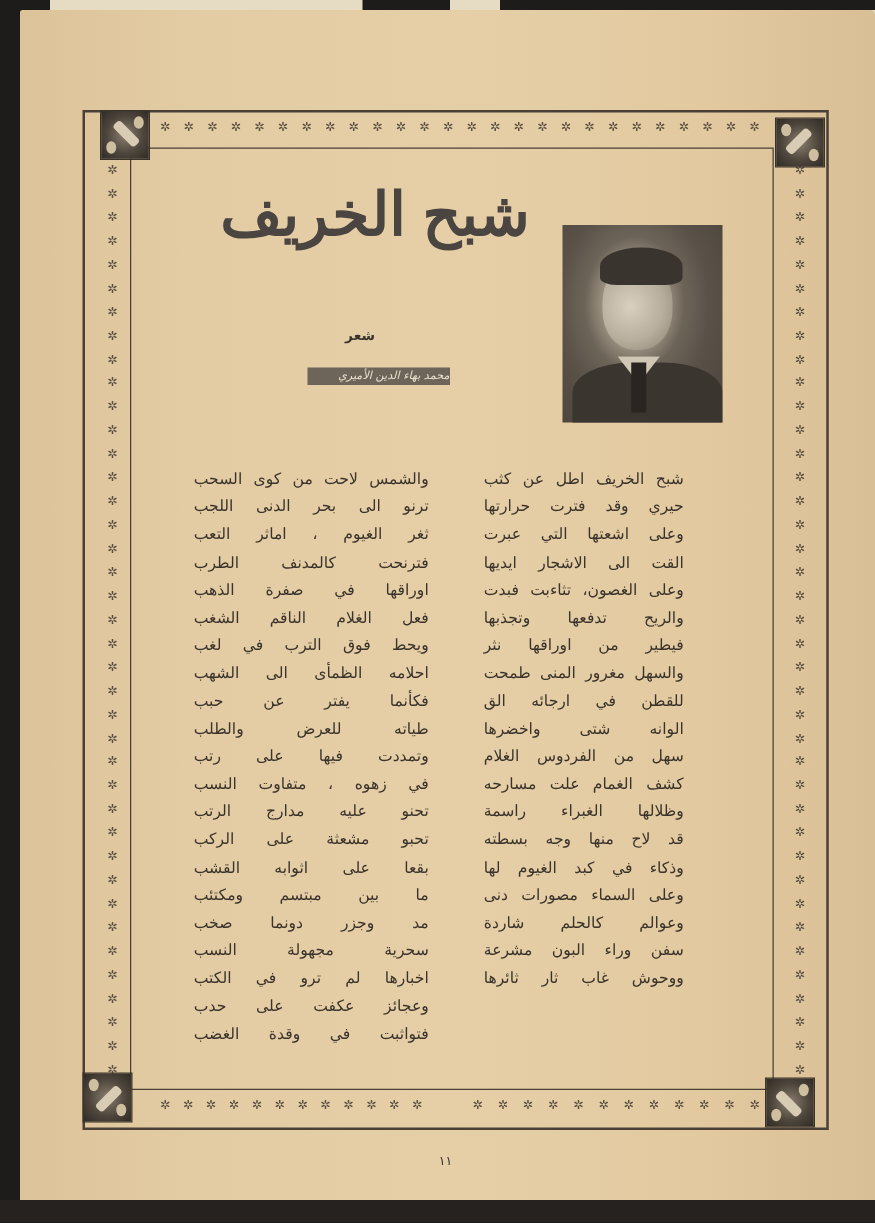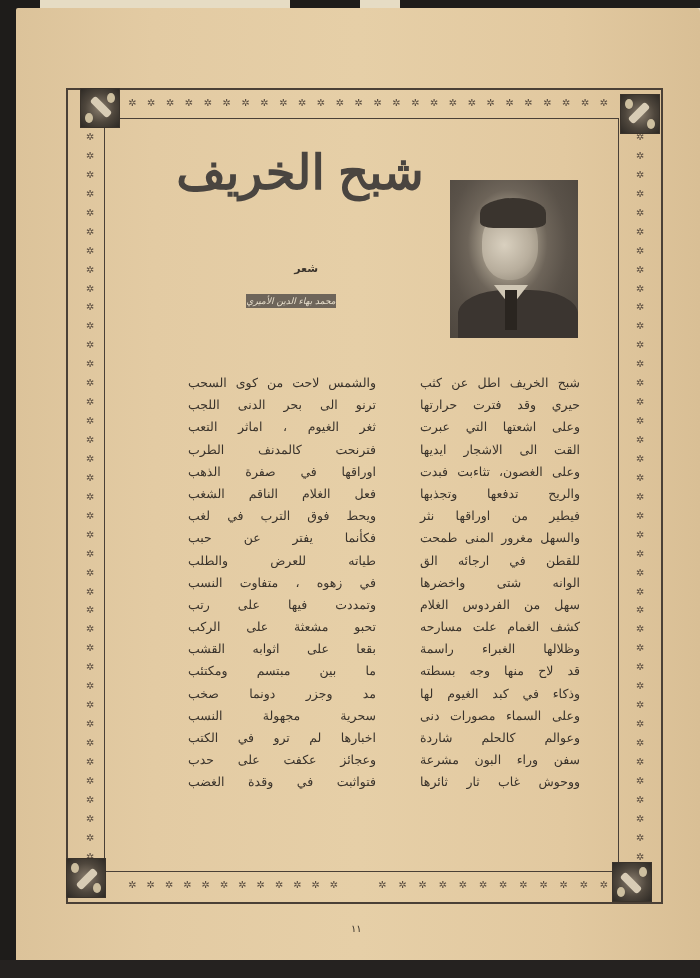--- a/index.html
+++ b/index.html
@@ -75,32 +75,33 @@
   }
   .photo .collar {
     position:absolute; left:44px; top:105px; width:34px; height:22px;
     background:#d0c7b5; clip-path:polygon(0 0,100% 0,50% 100%);
   }
   .photo .tie {
     position:absolute; left:55px; top:110px; width:12px; height:40px;
     background:#2a2520;
   }
   .shir {
-    position:absolute; left:258px; top:262px; width:60px; 
+    position:absolute; left:258px; top:262px; width:60px; text-align:center;
     font-size:11px; font-weight:bold; color:#3b342c; direction:rtl;
   }
   .author {
     position:absolute; left:246px; top:294px; width:90px; height:14px;
     background:#6e655a; color:#e8dfcc; font-size:9px; line-height:14px;
     text-align:center; direction:rtl; font-family:"DejaVu Serif", serif;
     font-style:italic;
+    padding-left:24px;
   }
   .col {
     position:absolute; top:372px; direction:rtl;
-    font-family:"DejaVu Serif", serif; font-size:12.5px; color:#3a332b;margin-left:33px;
+    font-family:"DejaVu Serif", serif; font-size:12.5px; color:#3a332b;
   }
   .col .line {
     height:22.2px; line-height:22.2px; text-align:justify;
     text-align-last:justify; white-space:nowrap;
   }
   .col-right { left:387px; width:160px; }
   .col-left { left:155px; width:188px; }
   .pageno {
     position:absolute; left:351px; top:923px; font-size:10px; color:#3a332b;
     font-family:"DejaVu Serif", serif;
@@ -317,24 +318,26 @@
 </div>
 
 <div class="col col-left">
   <div class="line">والشمس لاحت من كوى السحب</div>
   <div class="line">ترنو الى بحر الدنى اللجب</div>
   <div class="line">ثغر الغيوم ، اماثر التعب</div>
   <div class="line">فترنحت كالمدنف الطرب</div>
   <div class="line">اوراقها في صفرة الذهب</div>
   <div class="line">فعل الغلام الناقم الشغب</div>
   <div class="line">ويحط فوق الترب في لغب</div>
+  <div class="line">احلامه الظمأى الى الشهب</div>
   <div class="line">فكأنما يفتر عن حبب</div>
   <div class="line">طياته للعرض والطلب</div>
+  <div class="line">وتمددت فيها على رتب</div>
   <div class="line">في زهوه ، متفاوت النسب</div>
-  <div class="line">وتمددت فيها على رتب</div>
+  <div class="line">تحنو عليه مدارج الرتب</div>
   <div class="line">تحبو مشعثة على الركب</div>
   <div class="line">بقعا على اثوابه القشب</div>
   <div class="line">ما بين مبتسم ومكتئب</div>
   <div class="line">مد وجزر دونما صخب</div>
   <div class="line">سحرية مجهولة النسب</div>
   <div class="line">اخبارها لم ترو في الكتب</div>
   <div class="line">وعجائز عكفت على حدب</div>
   <div class="line">فتواثبت في وقدة الغضب</div>
 </div>
 

